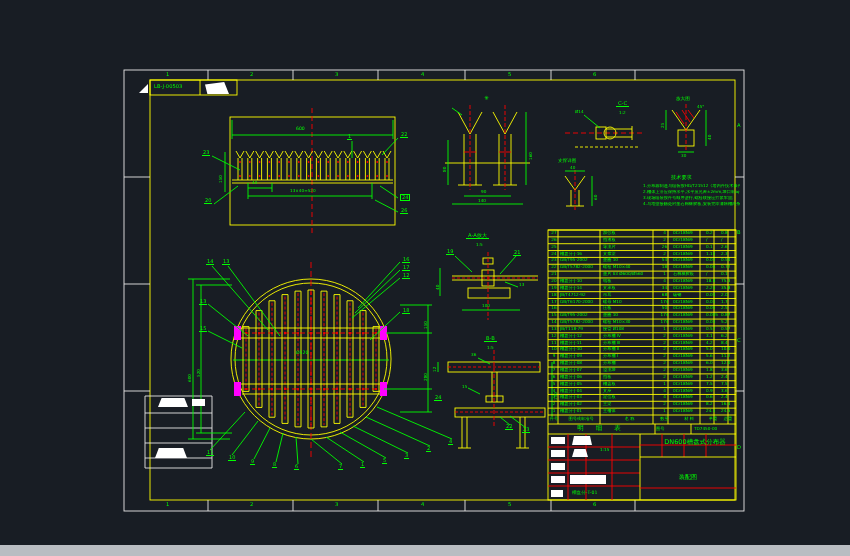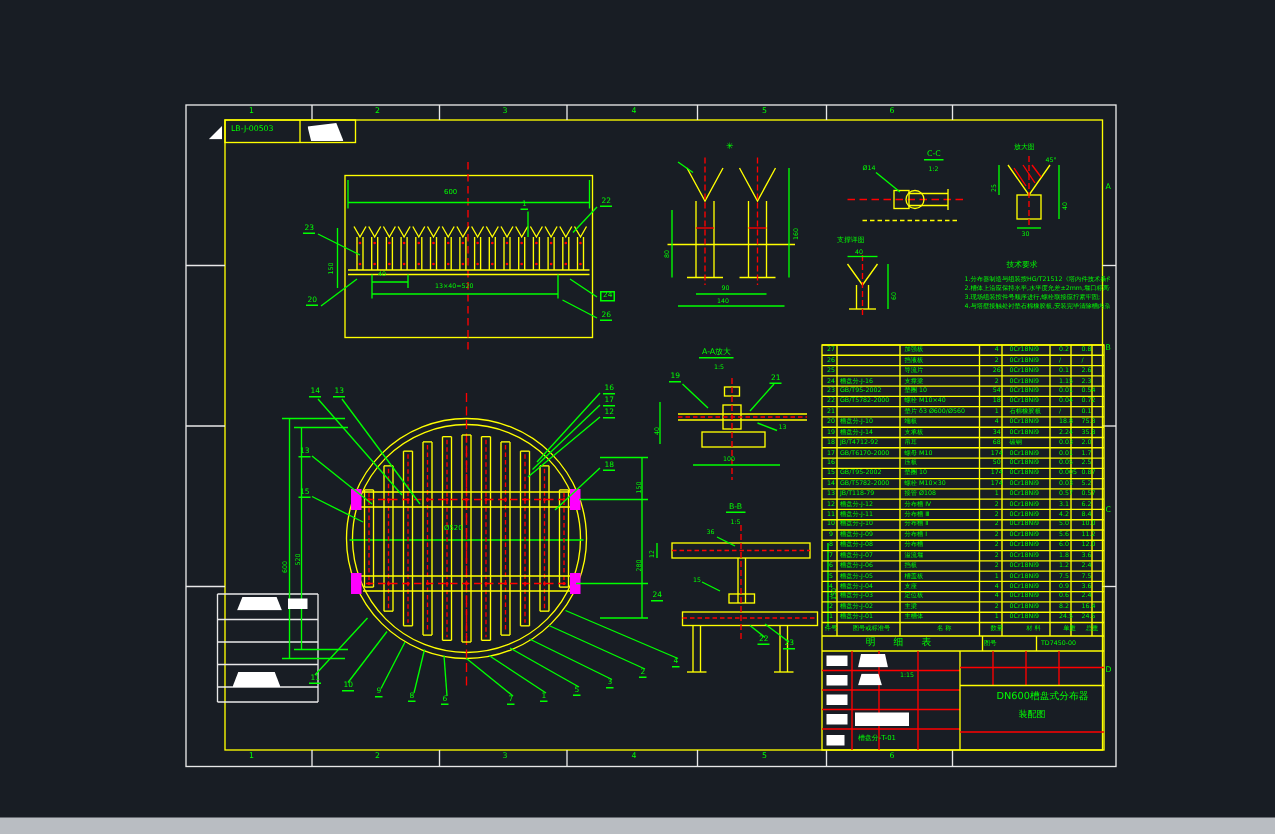--- a/index.html
+++ b/index.html
@@ -748,21 +748,21 @@
         <span class="c" style="width: 14px; text-align: center;">总重</span>
         <span class="c" style="width: 8px; text-align: center;">备注</span>
       </div>
     </div>
 
   <div class="t" style="left:548px;top:425px;width:107px;text-align:center;font-size:6.5px;letter-spacing:5px">明 细 表</div>
   <div class="t t4" style="left:656px;top:427px">图号</div>
   <div class="t t4" style="left:694px;top:427px">TD7450-00</div>
 
   <div class="t t4" style="left:600px;top:448px">1:15</div>
-  <div class="t t65 cen" style="left:640px;top:461px;width:110px">DN600槽盘式分布器</div>
+  <div class="t t65 cen" style="left:640px;top:439px;width:110px">DN600槽盘式分布器</div>
   <div class="t t6 cen" style="left:640px;top:474px;width:96px">装配图</div>
   <div class="t t45" style="left:572px;top:491px">槽盘分-T-01</div>
 
   <div class="blob" style="left:551px;top:437px;width:14px;height:7px"></div>
   <div class="blob" style="left:572px;top:436px;width:20px;height:9px;clip-path:polygon(10% 0,90% 0,100% 100%,0 100%)"></div>
   <div class="blob" style="left:551px;top:450px;width:14px;height:7px"></div>
   <div class="blob" style="left:572px;top:449px;width:16px;height:8px;clip-path:polygon(15% 0,85% 0,100% 100%,0 100%)"></div>
   <div class="blob" style="left:551px;top:463px;width:14px;height:7px"></div>
   <div class="blob" style="left:551px;top:476px;width:14px;height:7px"></div>
   <div class="blob" style="left:570px;top:475px;width:36px;height:9px"></div>

